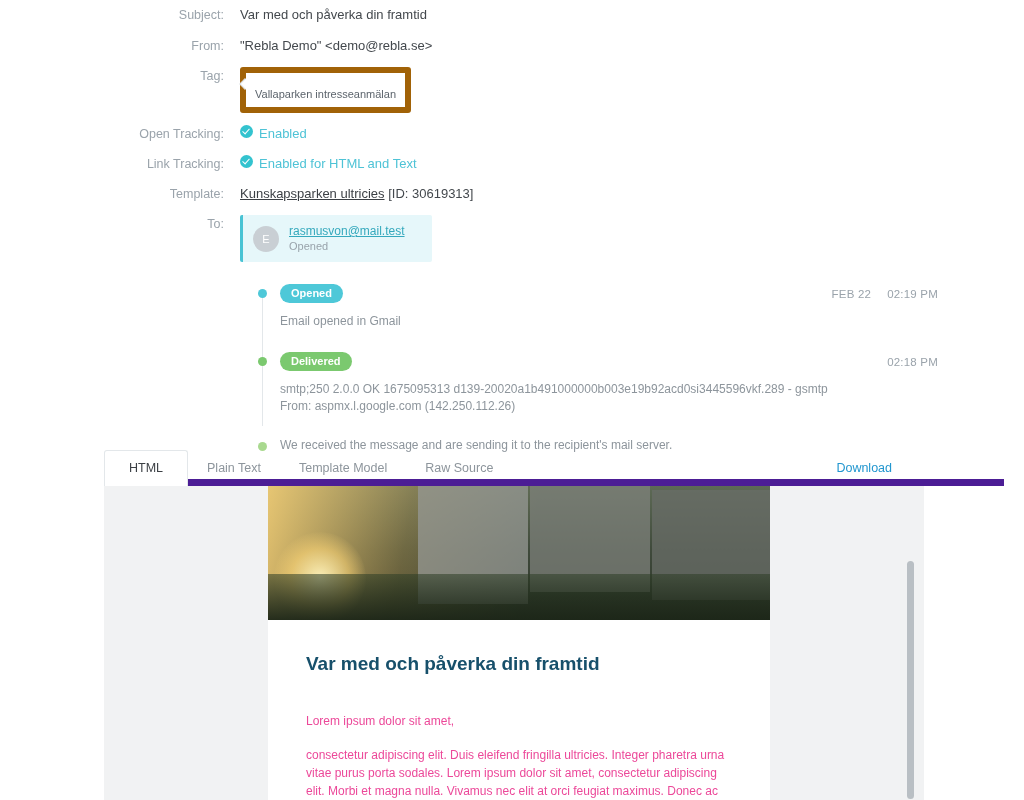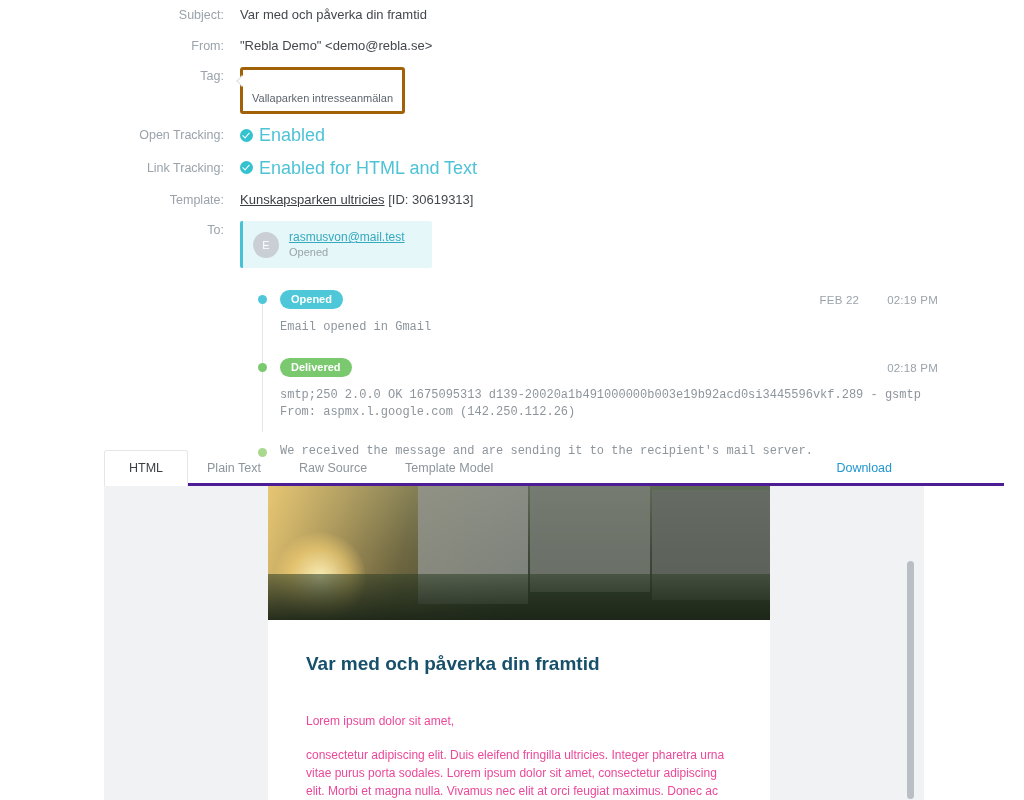--- a/index.html
+++ b/index.html
@@ -31,44 +31,43 @@
   }
   .row-value {
     flex: 1 1 auto;
     font-size: 13px;
     color: #43484d;
     line-height: 18px;
   }
   .row.subject { margin-bottom: 13px; }
   .tag-chip {
     display: inline-block;
-    border: 3px solid #a16207;
+    border: 6px solid #a16207;
     border-radius: 3px;
-    padding: 19px 9px 4px 9px;
+    padding: 12px 9px 4px 9px;
     font-size: 11px;
     color: #5c646c;
     position: relative;
     background: #fff;
   }
   .tag-chip:before {
     content: "";
     position: absolute;
     left: -5px;
     top: 7px;
     width: 7px; height: 7px;
     background: #fff;
     border-left: 1px solid #d9dee3;
     border-bottom: 1px solid #d9dee3;
     transform: rotate(45deg);
   }
   .check-ok {
     display: inline-flex;
-    align-items: center;
     color: #4ec3d6;
-    font-size: 18px;
+    font-size: 13px;
   }
   .check-ok .dot {
     width: 13px; height: 13px;
     border-radius: 50%;
     background: #2ec4b6;
     background: #33c3cf;
     margin-right: 6px;
     position: relative;
     flex: 0 0 13px;
   }
@@ -149,34 +148,33 @@
     border-radius: 11px;
     padding: 3px 11px 4px 11px;
     line-height: 12px;
   }
   .tl-time {
     margin-left: auto;
     font-size: 11.5px;
     color: #9aa3ab;
     letter-spacing: 0.2px;
   }
-  .tl-time .date { margin-right: 28px; }
+  .tl-time .date { margin-right: 16px; }
   .tl-body {
     margin-top: 10px;
     font-size: 12px;
     color: #8d959c;
     line-height: 17px;
-    font-family: Liberation Mono, monospace;
   }
 
   
   .tabs-wrap {
     position: absolute;
     left: 104px; right: 0; top: 450px;
-    border-bottom: 3px solid #4c1d95;
+    border-bottom: 7px solid #4c1d95;
     height: 36px;
   }
   .tabs { display: flex; align-items: flex-end; height: 36px; }
   .tab {
     padding: 9px 19px 10px 19px;
     font-size: 12.5px;
     color: #8d959c;
     cursor: pointer;
     line-height: 16px;
   }
@@ -355,22 +353,22 @@
       <span class="tl-dot" style="background:#a9d98f"></span>
       <div class="tl-body">We received the message and are sending it to the recipient's mail server.</div>
     </div>
 
   </div>
 
   <div class="tabs-wrap">
     <div class="tabs">
       <div class="tab active">HTML</div>
       <div class="tab">Plain Text</div>
+      <div class="tab">Template Model</div>
       <div class="tab">Raw Source</div>
-      <div class="tab">Template Model</div>
       <div class="download-link">Download</div>
     </div>
   </div>
 
   <div class="preview">
     <div class="mail-card">
       <div class="hero">
         <span class="bldg b1"></span>
         <span class="bldg b2"></span>
         <span class="bldg b3"></span>

